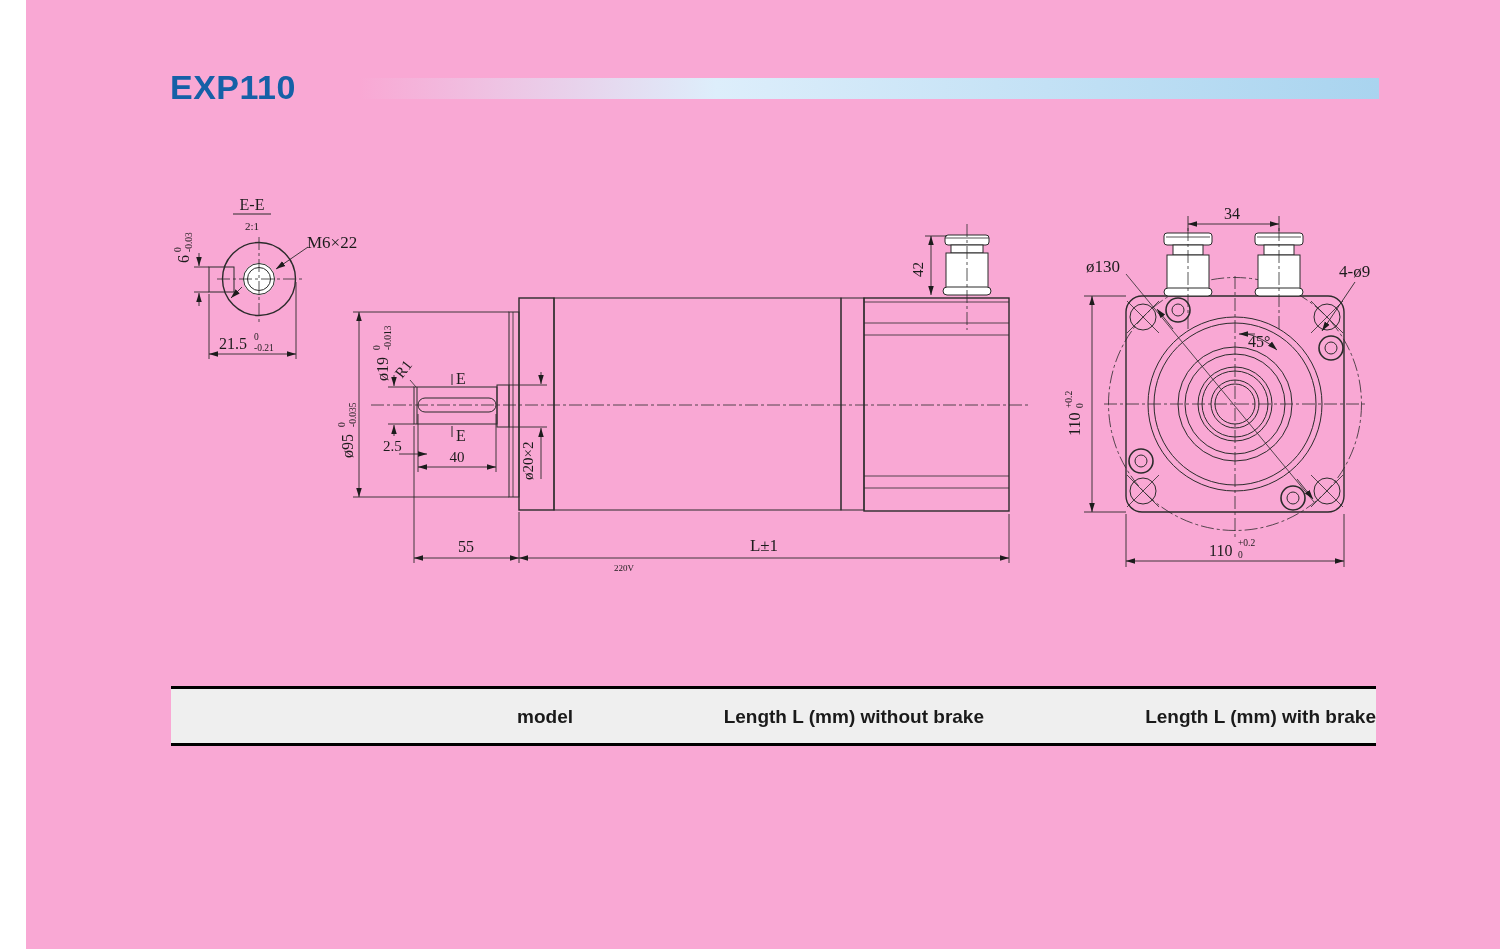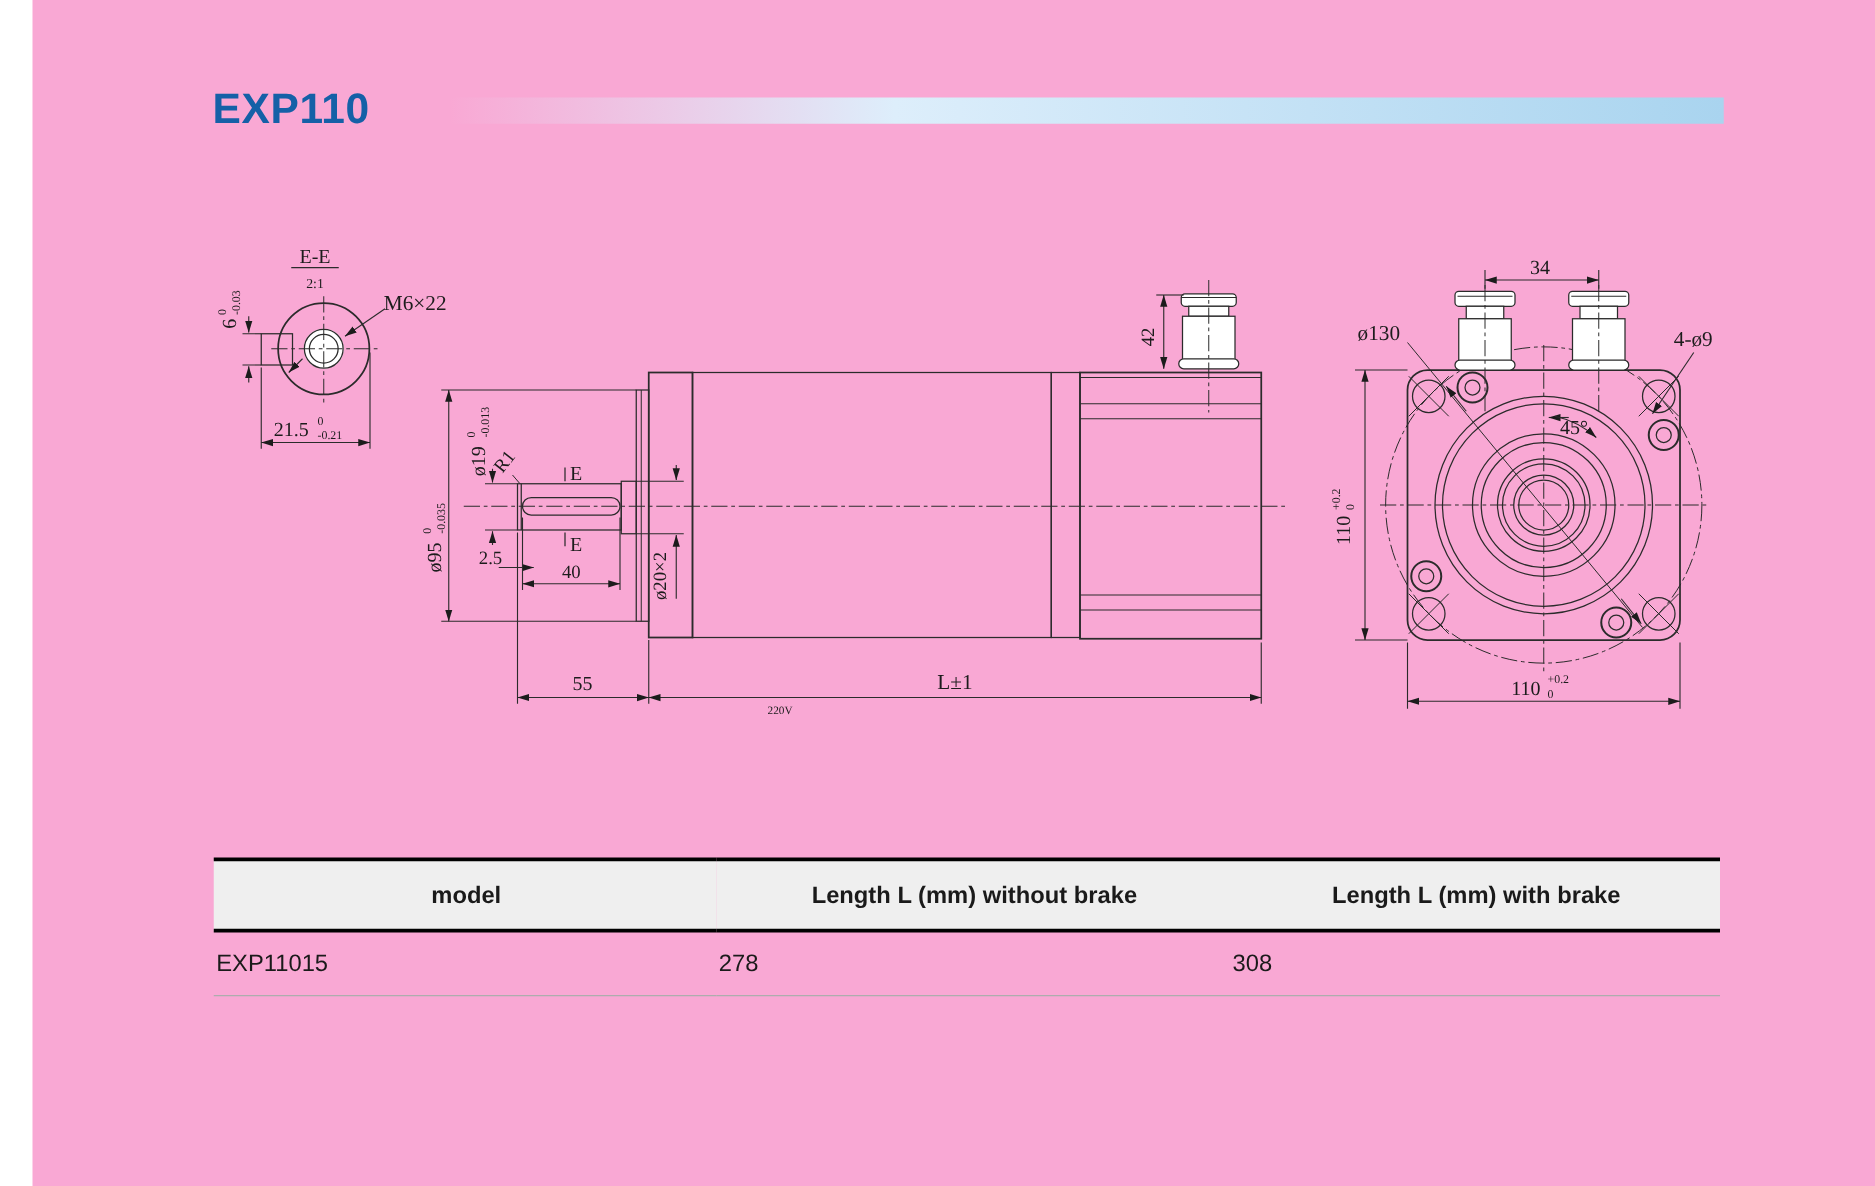--- a/index.html
+++ b/index.html
@@ -19,21 +19,21 @@
   .dt{font-family:"Liberation Serif",serif;font-size:16px;fill:#1c1c1c;}
   .dt15{font-family:"Liberation Serif",serif;font-size:15px;fill:#1c1c1c;}
   .dt17{font-family:"Liberation Serif",serif;font-size:17px;fill:#1c1c1c;}
   .dt11{font-family:"Liberation Serif",serif;font-size:11px;fill:#1c1c1c;}
   .dt9{font-family:"Liberation Serif",serif;font-size:9px;fill:#1c1c1c;}
   .tol{font-family:"Liberation Serif",serif;font-size:9.5px;fill:#1c1c1c;}
   table.spec{position:absolute;left:145px;top:686px;width:1205px;border-collapse:collapse;
         font-size:19px;color:#1a1a1a;table-layout:fixed;}
   table.spec col.c1{width:402px;} table.spec col.c2{width:411px;} table.spec col.c3{width:392px;}
   table.spec thead tr{background:#efefef;}
-  table.spec thead th{text-align:center;font-weight:700;padding:17px 0 15px 2px;
+  table.spec thead th{text-align:right;font-weight:700;padding:17px 0 15px 2px;
         border-top:3px solid #000;border-bottom:3px solid #000;}
   table.spec td{padding:15px 0 13px 2px;}
   table.spec tbody tr.r1 td{border-bottom:1px solid #adadad;}
   table.spec tbody tr.r2 td{border-bottom:3px solid #000;}
 </style>
 </head>
 <body>
 
 <div class="page">
 
@@ -343,21 +343,16 @@
         <col class="c3">
       </colgroup>
     <thead>
       <tr>
         <th>model</th>
         <th>Length L (mm) without brake</th>
         <th>Length L (mm) with brake</th>
       </tr>
     </thead>
     <tbody>
-      <tr class="r1">
-        <td>EXP11015</td>
-        <td>278</td>
-        <td>308</td>
-      </tr>
     </tbody>
   </table>
 
 </div>
 
 </body></html>

